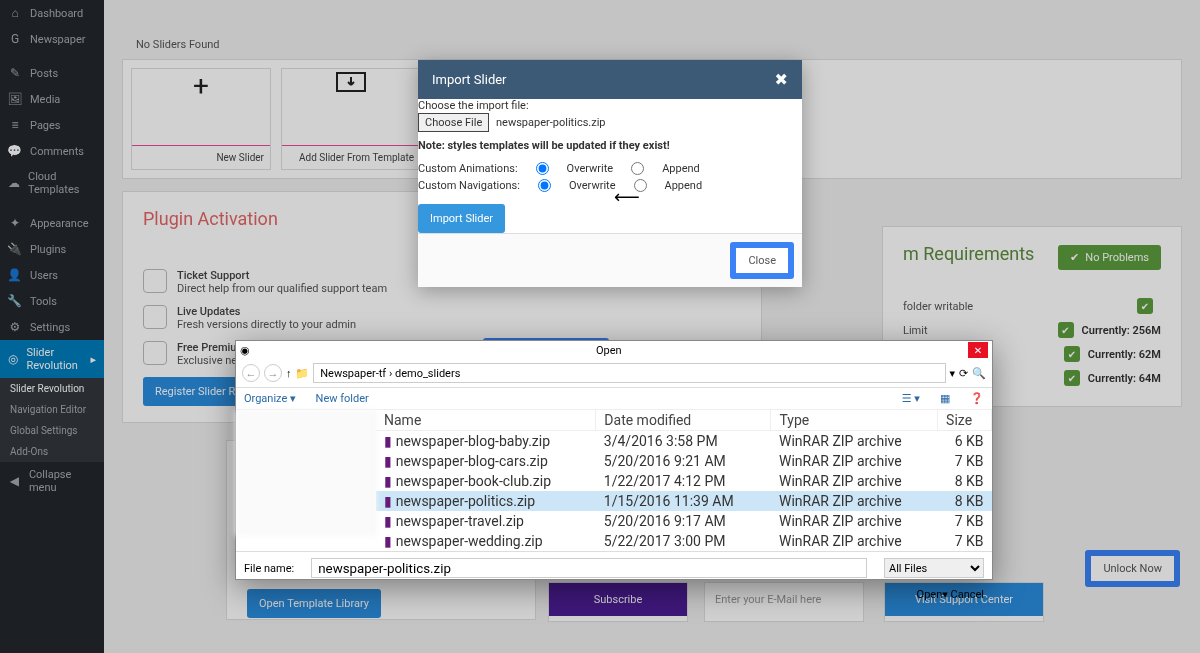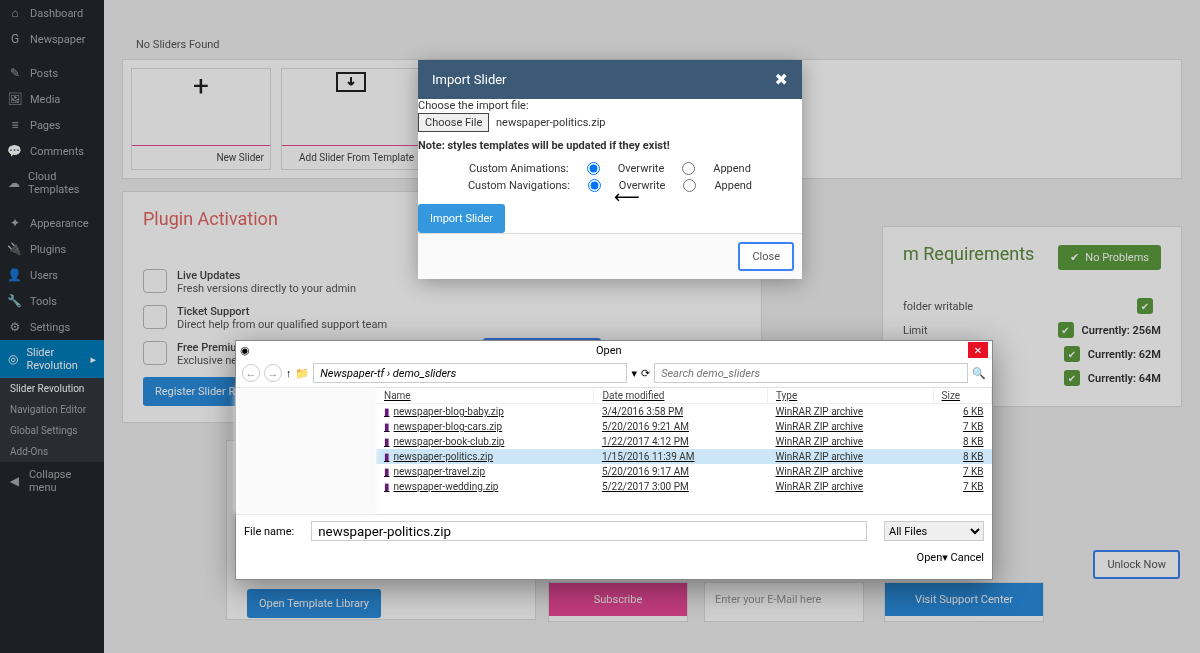--- a/index.html
+++ b/index.html
@@ -26,68 +26,68 @@
 
 .panel { background:#fff; border:1px solid #ddd; margin-top:12px; padding:16px 20px; position:relative; }
 .plugin-act { display:flex; }
 .plugin-act .left { width:320px; }
 .plugin-act h2 { color:#e56565; font-size:18px; font-weight:400; }
 .badge-red { position:absolute; left:327px; top:18px; background:#e83f3f; color:#fff; font-size:11px; padding:6px 14px; border-radius:3px; display:flex; align-items:center; gap:6px; }
 .infoitem { display:flex; gap:10px; margin:10px 0; font-size:11px; color:#555; }
 .infoitem .ic { width:24px; height:24px; border:1px solid #bbb; border-radius:4px; }
 .infoitem .t1 { color:#444; font-weight:500; }
 .btn-blue { background:#2a8dde; color:#fff; border:none; padding:8px 12px; font-size:11px; border-radius:3px; cursor:pointer; }
-.btn-outline { background:#fff; border:2px solid #3b82f6; color:#555; padding:6px 12px; font-size:11px; border-radius:3px; cursor:pointer; }
+.btn-outline { background:#fff; border:6px solid #3b82f6; color:#555; padding:6px 12px; font-size:11px; border-radius:3px; cursor:pointer; }
 
 .panel.right { position:absolute; right:18px; top:204px; width:300px;margin-left:48px; }
 .panel.right h2 { color:#5c8c3d; font-size:18px; font-weight:400; }
 .badge-green { position:absolute; right:20px; top:18px; background:#5c9c3d; color:#fff; font-size:11px; padding:6px 12px; border-radius:3px; display:flex; align-items:center; gap:6px; }
 .reqrow { display:flex; align-items:center; font-size:11px; color:#555; padding:4px 0; }
 .reqrow .chk { width:16px;height:16px;background:#5c9c3d;color:#fff;border-radius:3px;display:flex;align-items:center;justify-content:center;font-size:10px;margin:0 8px; }
 .reqrow .cur { font-weight:600; color:#333; }
 
 .overlay { position:absolute; inset:0; background:rgba(0,0,0,0.18); }
 
 
 .modal-import { position:absolute; left:418px; top:60px; width:384px; background:#fff; box-shadow:0 4px 20px rgba(0,0,0,0.3); }
 .modal-import .hdr { background:#3c5a76; color:#fff; padding:10px 14px; font-size:13px; display:flex; justify-content:space-between; align-items:center; }
 .modal-import .body { font-size:11px; color:#333; }
 .modal-import .choose-file-btn { border:1px solid #444; padding:2px 6px; font-size:11px; background:#f0f0f0; cursor:pointer; }
 .modal-import .note { font-weight:700; margin:10px 0; }
-.modal-import .row { display:flex; align-items:center; gap:18px; margin:4px 12px;justify-content:center; }
+.modal-import .row { display:flex; align-items:center; gap:18px; margin:4px 0; }
 .modal-import .ftr { border-top:1px solid #ddd; padding:8px; text-align:right; background:#fafafa; }
 .arrow { position:absolute; left:614px; top:186px; font-size:18px; }
 
 
 .filedlg { position:absolute; left:235px; top:340px; width:758px; height:240px; background:#fff; border:1px solid #888; box-shadow:0 8px 30px rgba(0,0,0,0.4); font-size:11px; }
 .filedlg .titlebar { height:18px; display:flex; align-items:center; padding:0 4px; }
 .filedlg .titlebar .ttl { margin:0 auto; }
 .filedlg .titlebar .xbtn { background:#e81123; color:#fff; width:20px; height:16px; display:flex; align-items:center; justify-content:center; cursor:pointer; font-size:10px; }
 .filedlg .navbar { display:flex; align-items:center; gap:4px; padding:4px 6px; border-bottom:1px solid #ddd; }
-.filedlg .navbar input[type=text] { flex:1; border:1px solid #ccc; padding:2px 6px; height:20px; font-size:11px;font-style:italic; }
+.filedlg .navbar input[type=text] { flex:1; border:1px solid #ccc; padding:2px 6px; height:20px; font-size:11px; }
 .filedlg .navbar .search { width:120px; }
 .filedlg .toolbar { display:flex; align-items:center; gap:20px; padding:4px 8px; border-bottom:1px solid #eee; color:#2a6aa7; }
 .filedlg .cols { display:flex; }
 .filedlg .tree { width:140px; border-right:1px solid #eee; height:126px; background:#fafafa; filter:blur(3px); }
 .filedlg .list { flex:1; }
-.filedlg .list table { width:100%; border-collapse:collapse; font-size:10px;text-decoration:underline; }
+.filedlg .list table { width:100%; border-collapse:collapse; font-size:14px; }
 .filedlg .list th { text-align:left; font-weight:400; color:#444; padding:2px 8px; border-bottom:1px solid #eee; border-right:1px solid #eee; }
 .filedlg .list td { padding:2px 8px; color:#333; }
 .filedlg .list tr.sel td { background:#cde6f7; }
 .filedlg .list .fico { color:#661b7a; margin-right:4px; }
 .filedlg .bottom { border-top:1px solid #ddd; padding:6px 8px; display:flex; gap:6px; align-items:center; }
 .filedlg .bottom .fn { flex:1; border:1px solid #ccc; padding:2px 6px; height:20px; }
 .filedlg .bottom select { border:1px solid #ccc; height:20px; width:100px; font-size:11px; }
 
 .lower-panels .panel { position:absolute; width:310px; height:180px; }
 .lower-panels .p1 { left:122px; top:418px; }
 .lower-panels .p2 { left:444px; top:560px; width:140px; height:40px; padding:0; }
 .lower-panels .p3 { left:600px; top:560px; width:160px; height:40px; padding:10px; font-size:11px; color:#999; }
 .lower-panels .p4 { left:780px; top:560px; width:160px; height:40px; padding:0; }
-.btn-teal { background:#ec4899; color:#fff; border:none; padding:10px 12px; font-size:11px; width:100%; cursor:pointer; }
+.btn-teal { background:#4c1d95; color:#fff; border:none; padding:10px 12px; font-size:11px; width:100%; cursor:pointer; }
 .btn-blue2 { background:#2a8dde; color:#fff; border:none; padding:10px 12px; font-size:11px; width:100%; cursor:pointer; }
 
 .no-icon { width:20px;height:20px;border:2px solid #d33;border-radius:50%;display:flex;align-items:center;justify-content:center;color:#d33;font-size:12px;}
 
 .navbtn { width:18px; height:18px; border:1px solid #ccc; border-radius:50%; display:flex; align-items:center;justify-content:center; color:#888; cursor:pointer; }
 </style>
 </head>
 <body>
 
 <div class="sidebar">
@@ -182,29 +182,29 @@
     <div class="left">
       <h2>Plugin Activation</h2>
       <div class="badge-red">
         <span>⊘</span>
         <span>Not Activated</span>
       </div>
       <div style="height:30px"></div>
       <div class="infoitem">
         <div class="ic"></div>
         <div>
-            <div class="t1">Live Updates</div>
-        <div>Fresh versions directly to your admin</div>
+            <div class="t1">Ticket Support</div>
+        <div>Direct help from our qualified support team</div>
           </div>
       </div>
       <div class="infoitem">
         <div class="ic"></div>
         <div>
-            <div class="t1">Ticket Support</div>
-        <div>Direct help from our qualified support team</div>
+            <div class="t1">Live Updates</div>
+        <div>Fresh versions directly to your admin</div>
           </div>
       </div>
       <div class="infoitem">
         <div class="ic"></div>
         <div>
             <div class="t1">Free Premium Sliders</div>
         <div>Exclusive new sliders</div>
           </div>
       </div>
       <button class="btn-blue">Register Slider Revolution</button>
@@ -321,22 +321,28 @@
     <span class="xbtn">✕</span>
   </div>
   <div class="navbar">
     <span class="navbtn">←</span>
     <span class="navbtn">→</span>
     <span>↑</span>
     <span>📁</span>
     <input type="text" value="Newspaper-tf › demo_sliders" style="">
     <span>▾</span>
     <span>⟳</span>
-    <input type="text" class="search" placeholder="Search demo_sliders" style="">
     <span>🔍</span>
+  </div>
+  <div class="toolbar">
+    <span>Organize ▾</span>
+    <span>New folder</span>
+    <span style="margin-left:auto">☰ ▾</span>
+    <span>▦</span>
+    <span style="color:#2a6aa7">❓</span>
   </div>
   <div class="cols">
     <div class="tree"></div>
     <div class="list">
       <table>
         <thead>
             <tr>
           <th>Name</th>
           <th>Date modified</th>
           <th>Type</th>

